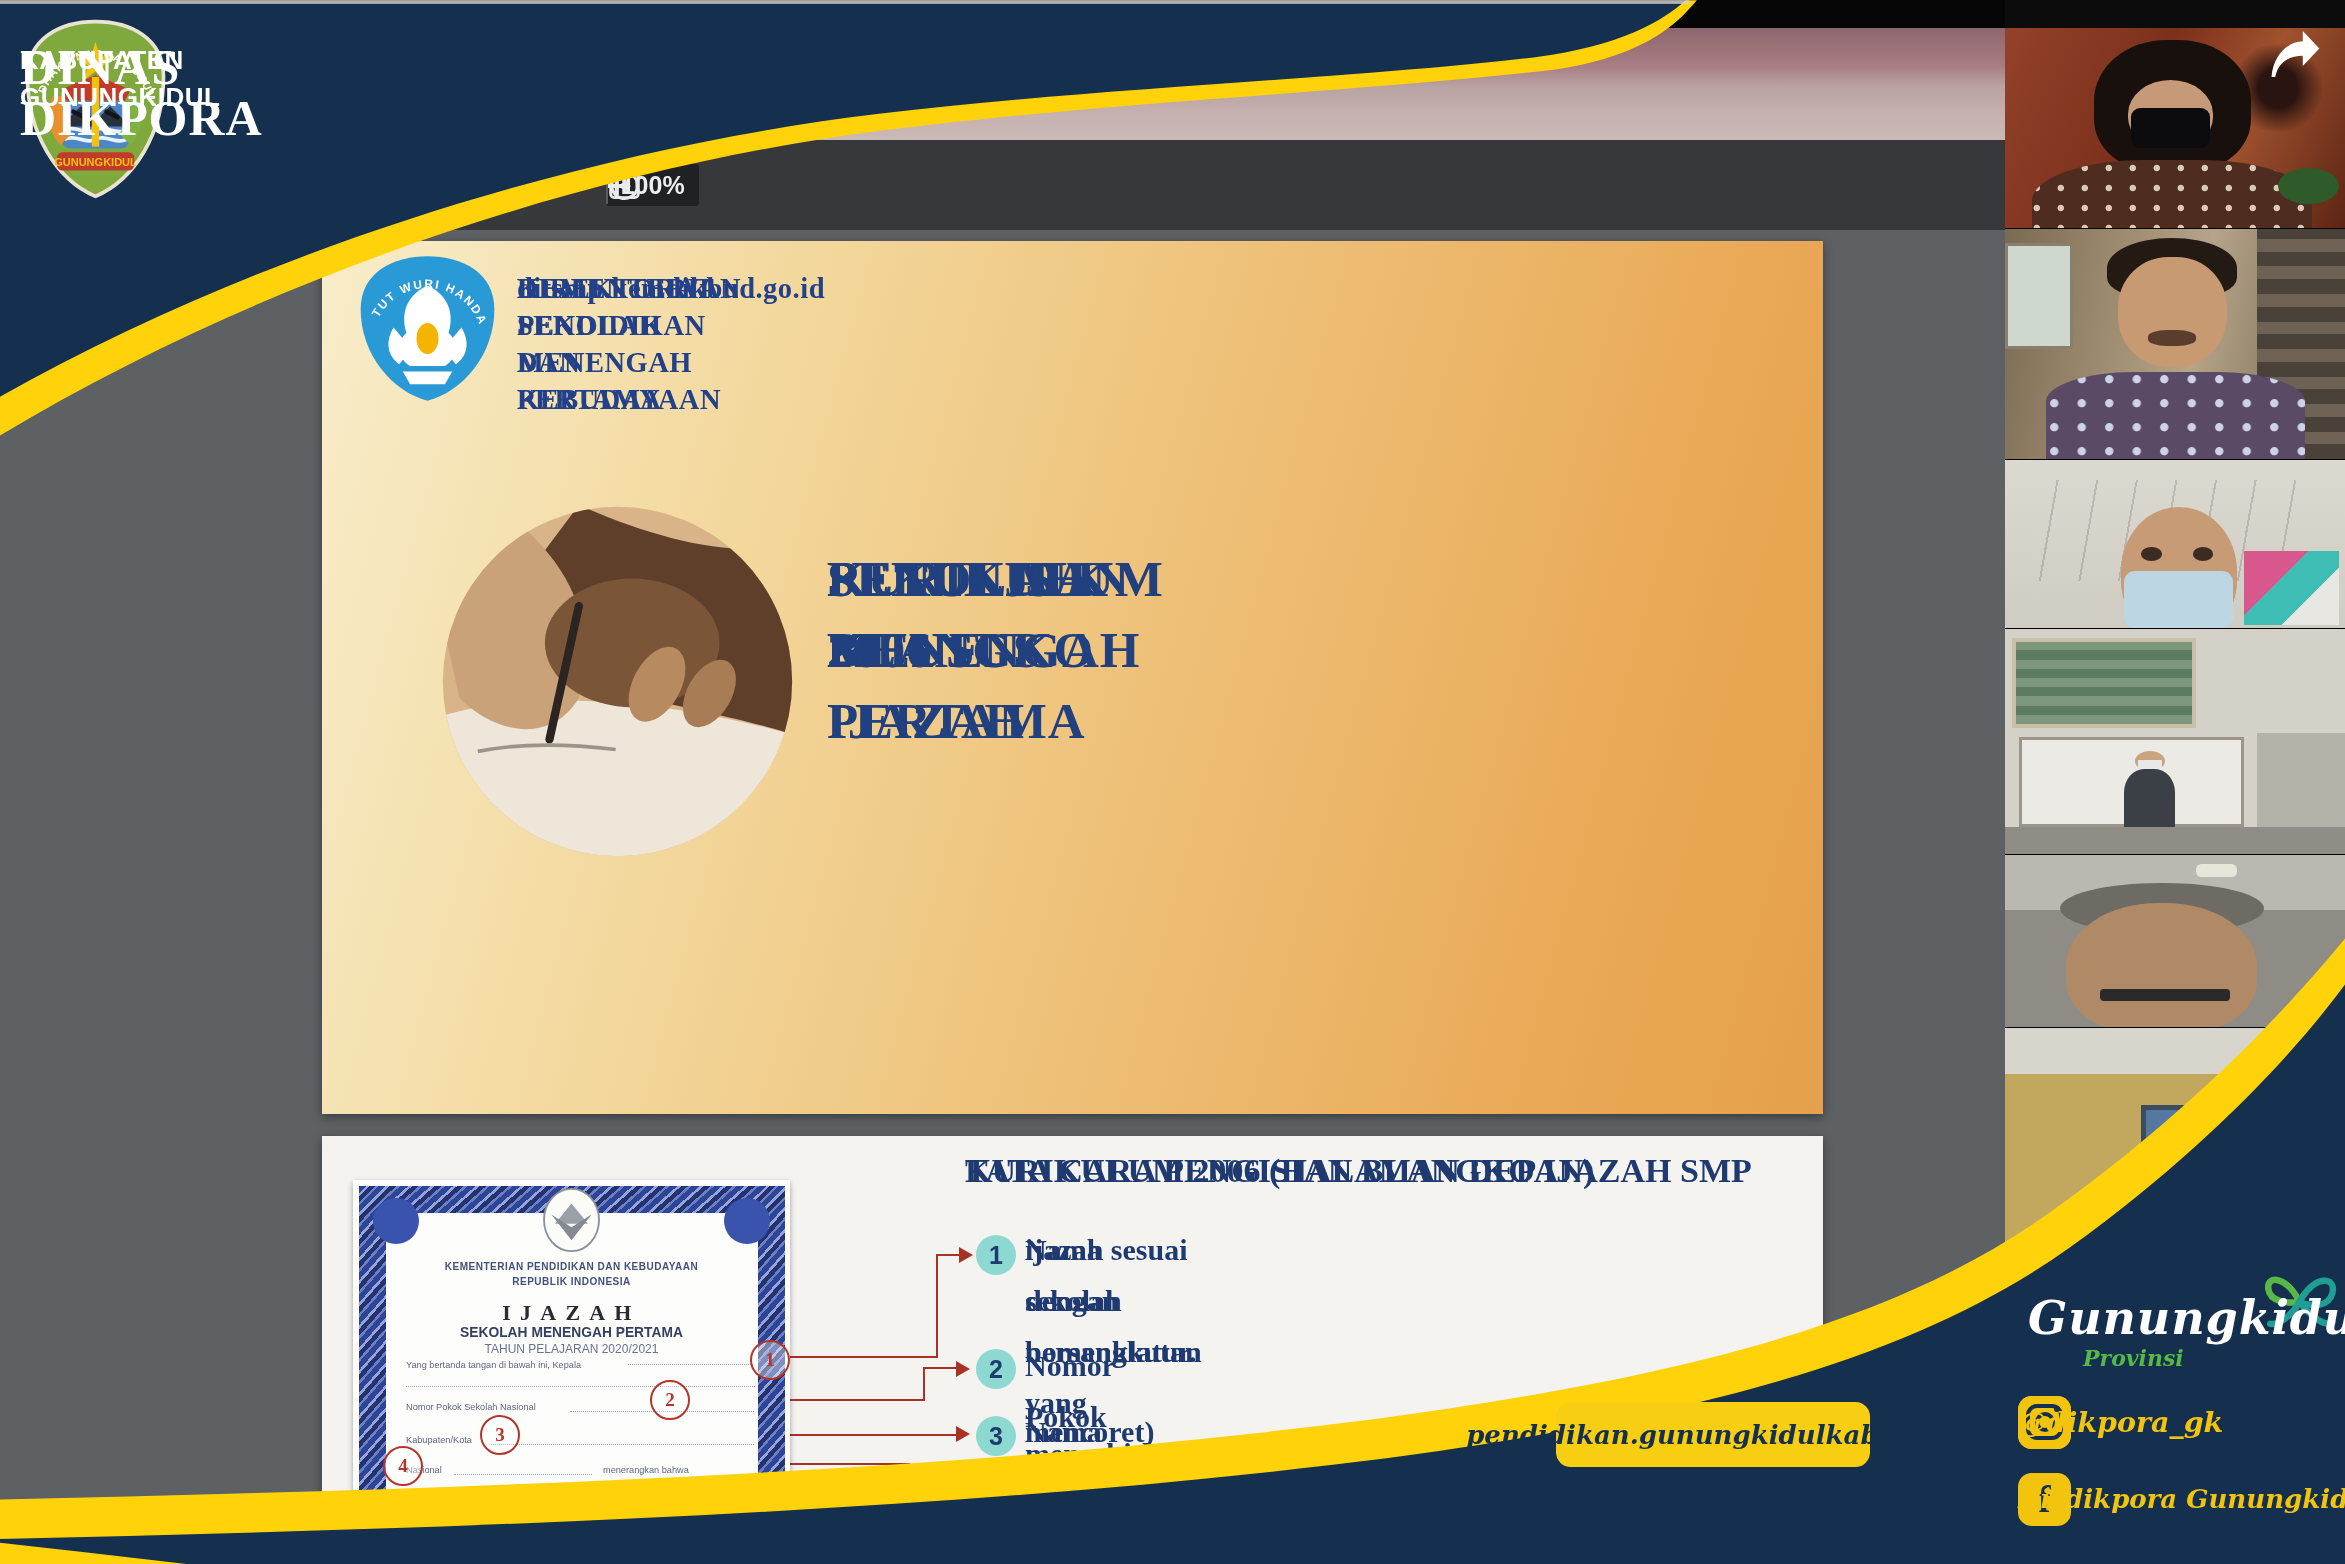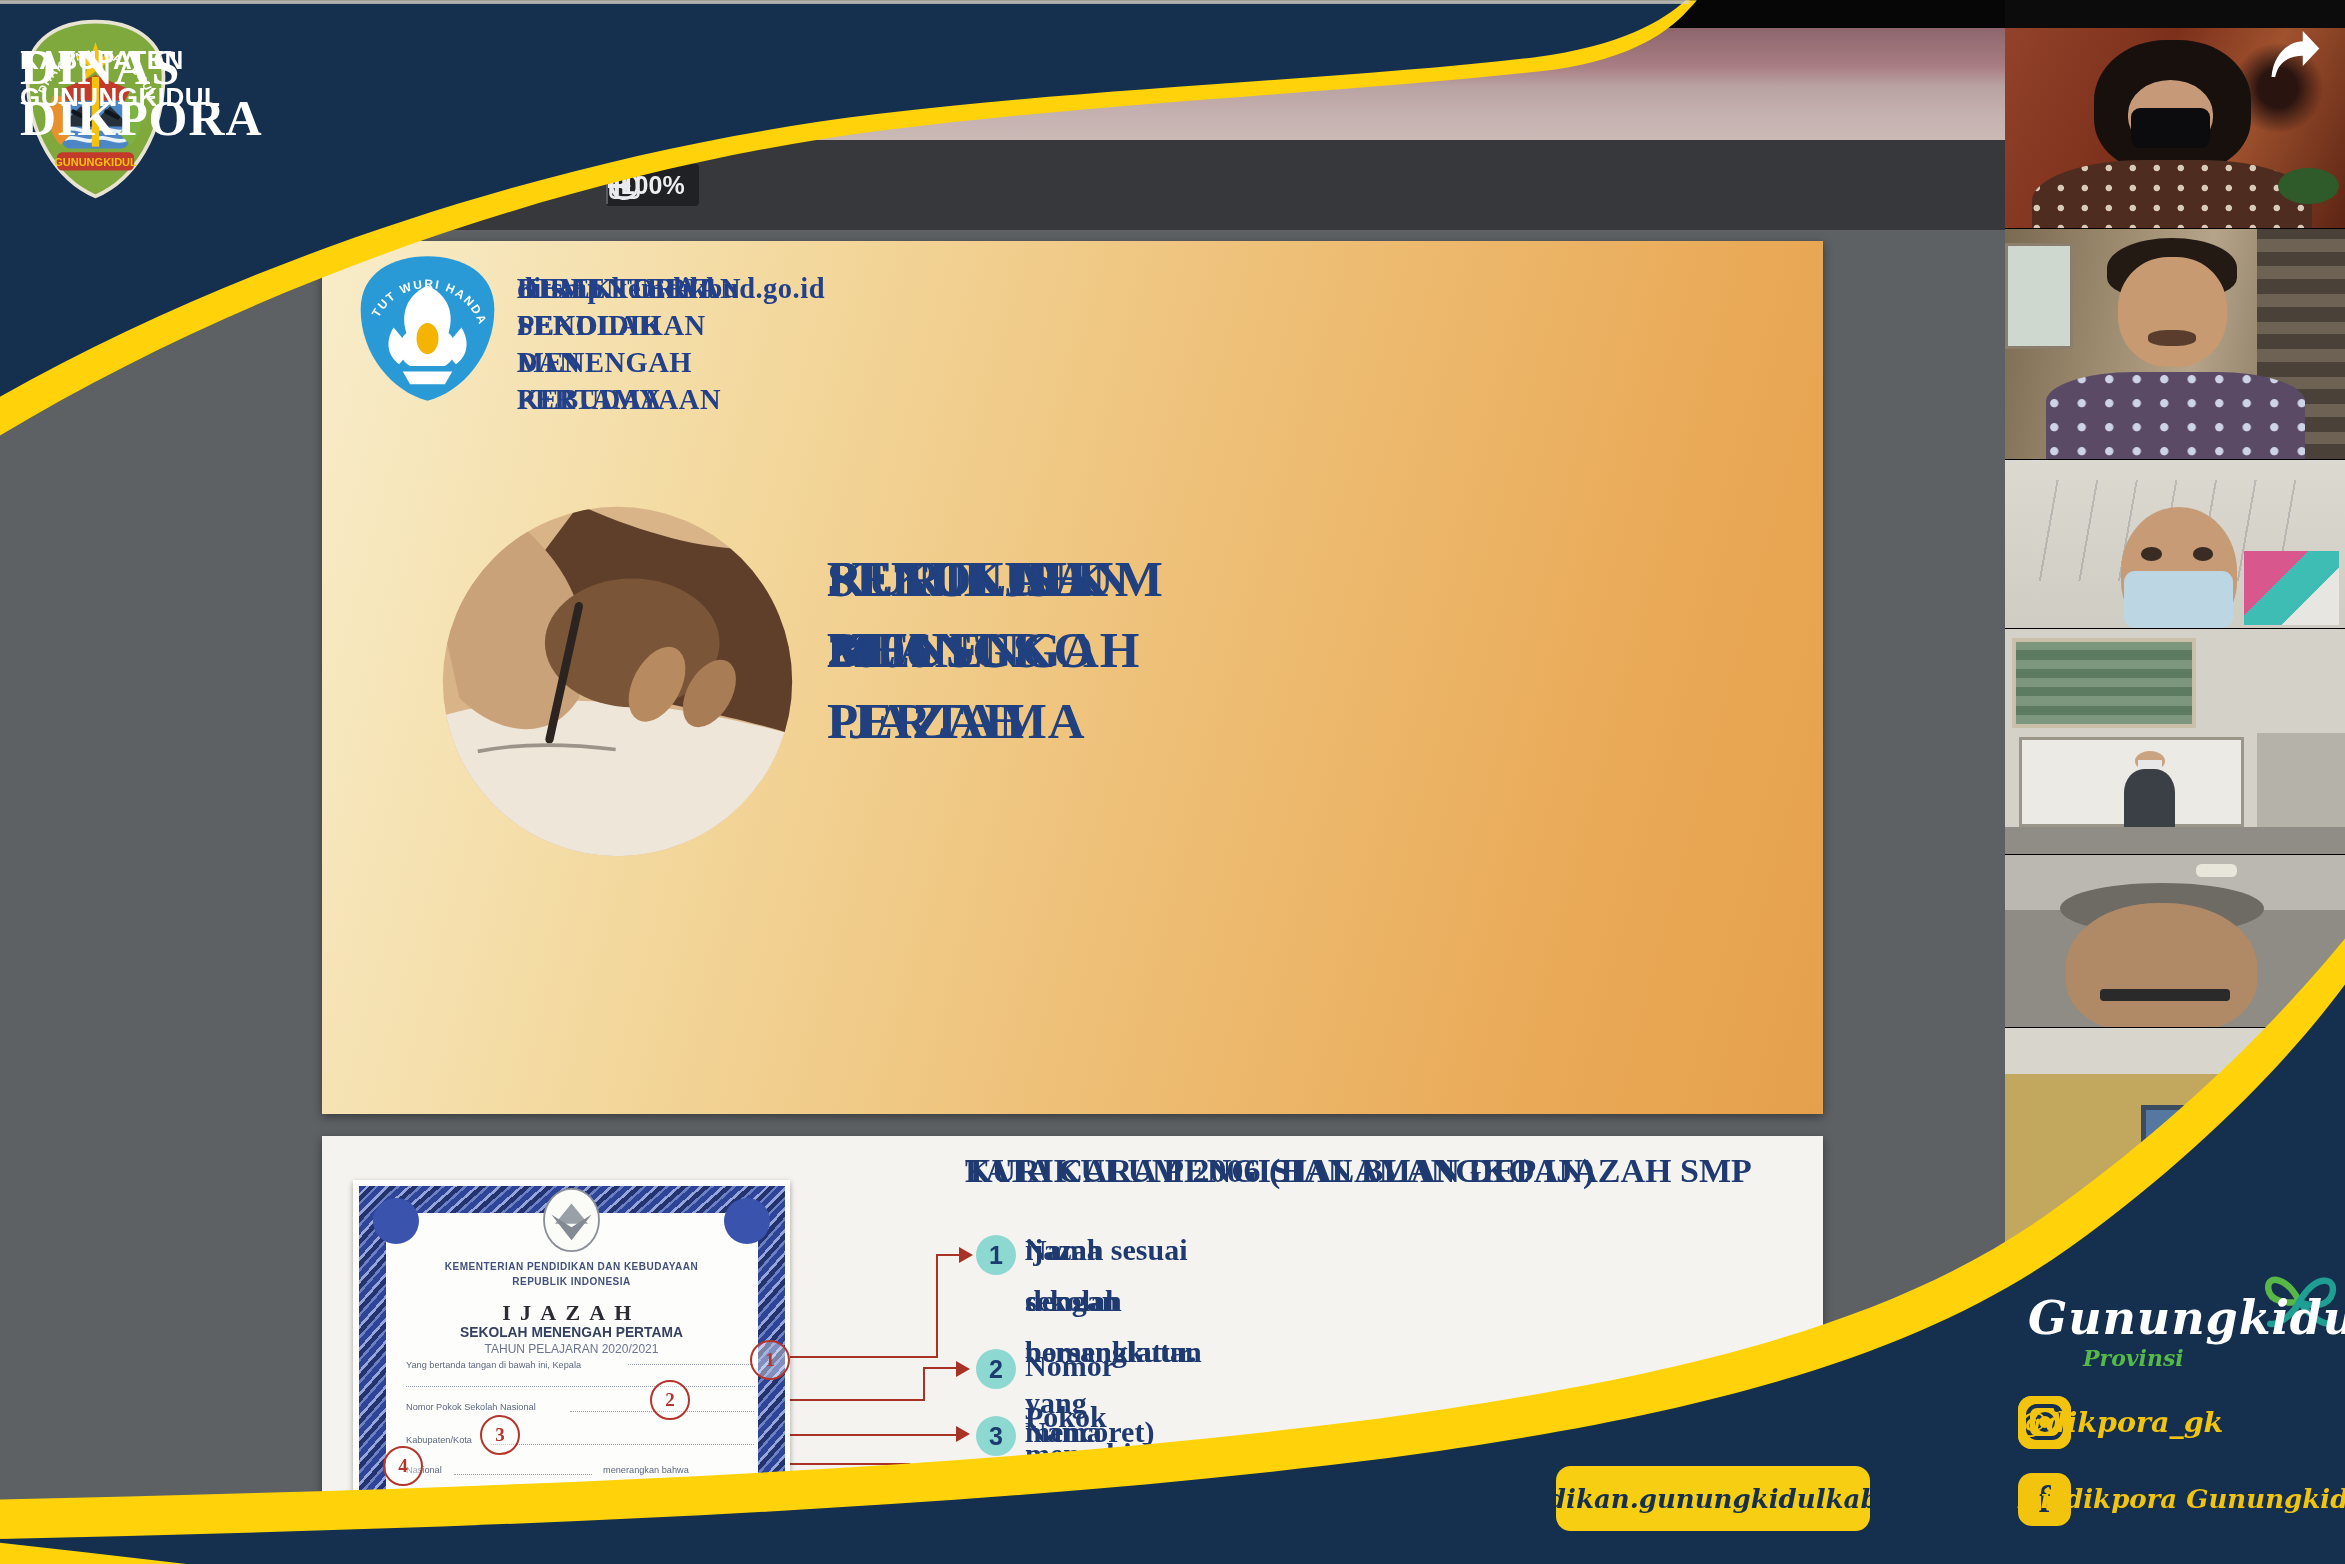--- a/index.html
+++ b/index.html
@@ -88,21 +88,21 @@
   .soc-row > *{position:static;}
   .soc-ic{width:53px;height:53px;background:#f2c40e;border-radius:13.8px;position:relative;flex:none;}
   .soc-txt{font-family:"DejaVu Serif",serif;font-style:italic;font-weight:bold;
            font-size:28.5px;color:#f2c40e;white-space:nowrap;}
   .ig-outer{position:absolute;inset:8.3px;border:4.6px solid #14304e;border-radius:11px;}
   .ig-circle{position:absolute;left:16.5px;top:16.5px;width:20px;height:20px;border:4.6px solid #14304e;border-radius:50%;}
   .ig-dot{position:absolute;right:11px;top:10px;width:6.4px;height:6.4px;background:#14304e;border-radius:50%;}
   .fb-f{position:absolute;left:0;top:0;width:53px;height:53px;display:flex;align-items:center;
         justify-content:center;font-family:"Liberation Serif",serif;font-weight:bold;
         font-size:37px;color:#14304e;}
-  .site-pill{left:1556px;top:1466px;width:314px;height:65px;background:#f7ce12;border-radius:14.7px;
+  .site-pill{left:1556px;top:1402px;width:314px;height:65px;background:#f7ce12;border-radius:14.7px;
              display:flex;align-items:center;justify-content:center;}
   .site-pill span{position:static;font-family:"DejaVu Serif",serif;font-style:italic;
                   font-weight:bold;font-size:26px;color:#14304e;}
 </style>
 </head>
 <body>
 
 <div id="stage">
 
   <div class="viewer-bg"></div>

